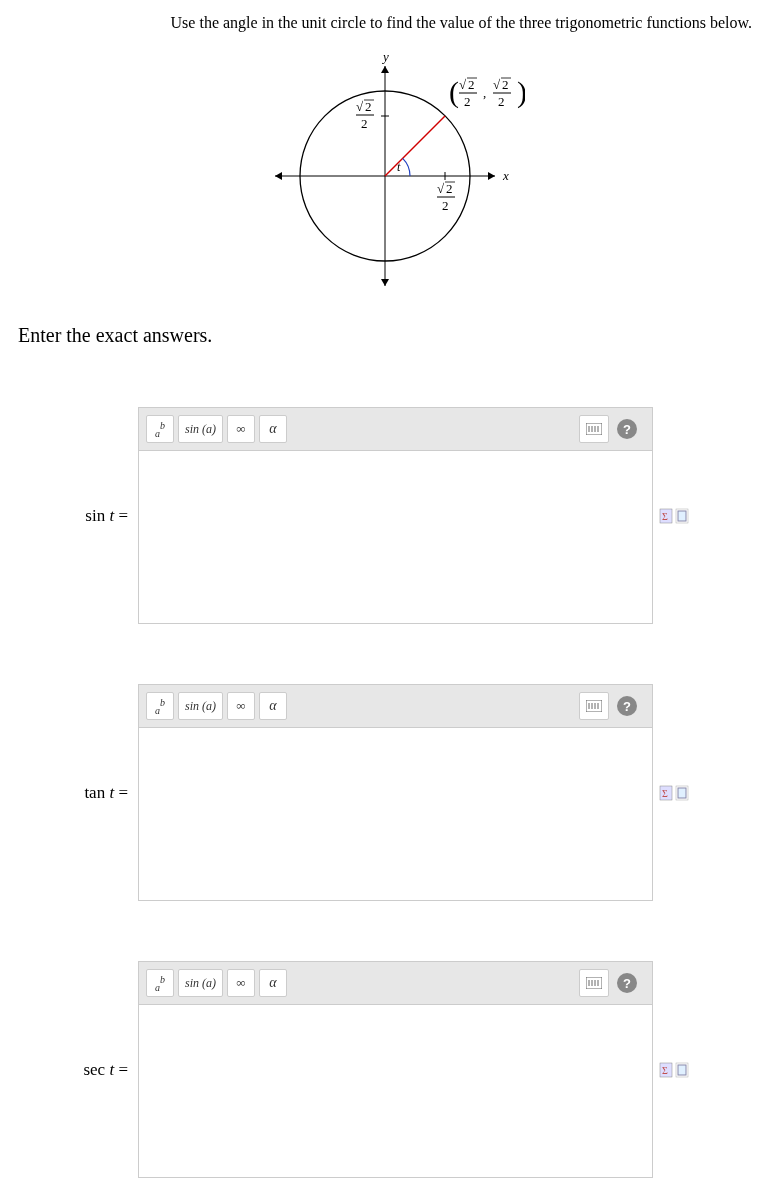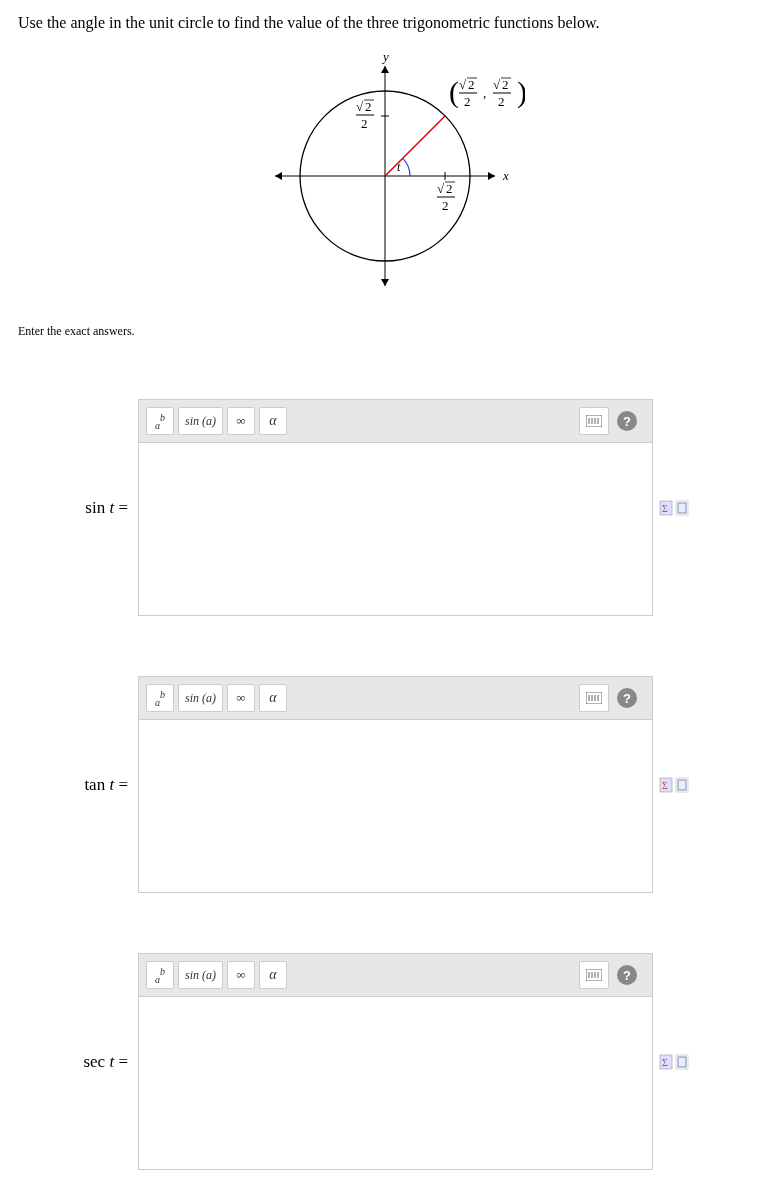--- a/index.html
+++ b/index.html
@@ -8,27 +8,28 @@
     font-family: Georgia, 'Times New Roman', serif;
     font-size: 15px;
     color: #000;
     background: #fff;
     width: 770px;
     box-sizing: border-box;
   }
   .instr {
     font-size: 16px;
     margin-bottom: 10px;
+    text-align: right;
   }
   .diagram {
     text-align: center;
     margin: 14px 0 24px 0;
   }
   .subinstr {
-    font-size: 12px;
+    font-size: 20px;
     margin: 10px 0 60px 0;
   }
   .answer-row {
     display: flex;
     align-items: center;
     margin-bottom: 60px;
   }
   .answer-label {
     width: 110px;
     text-align: right;

